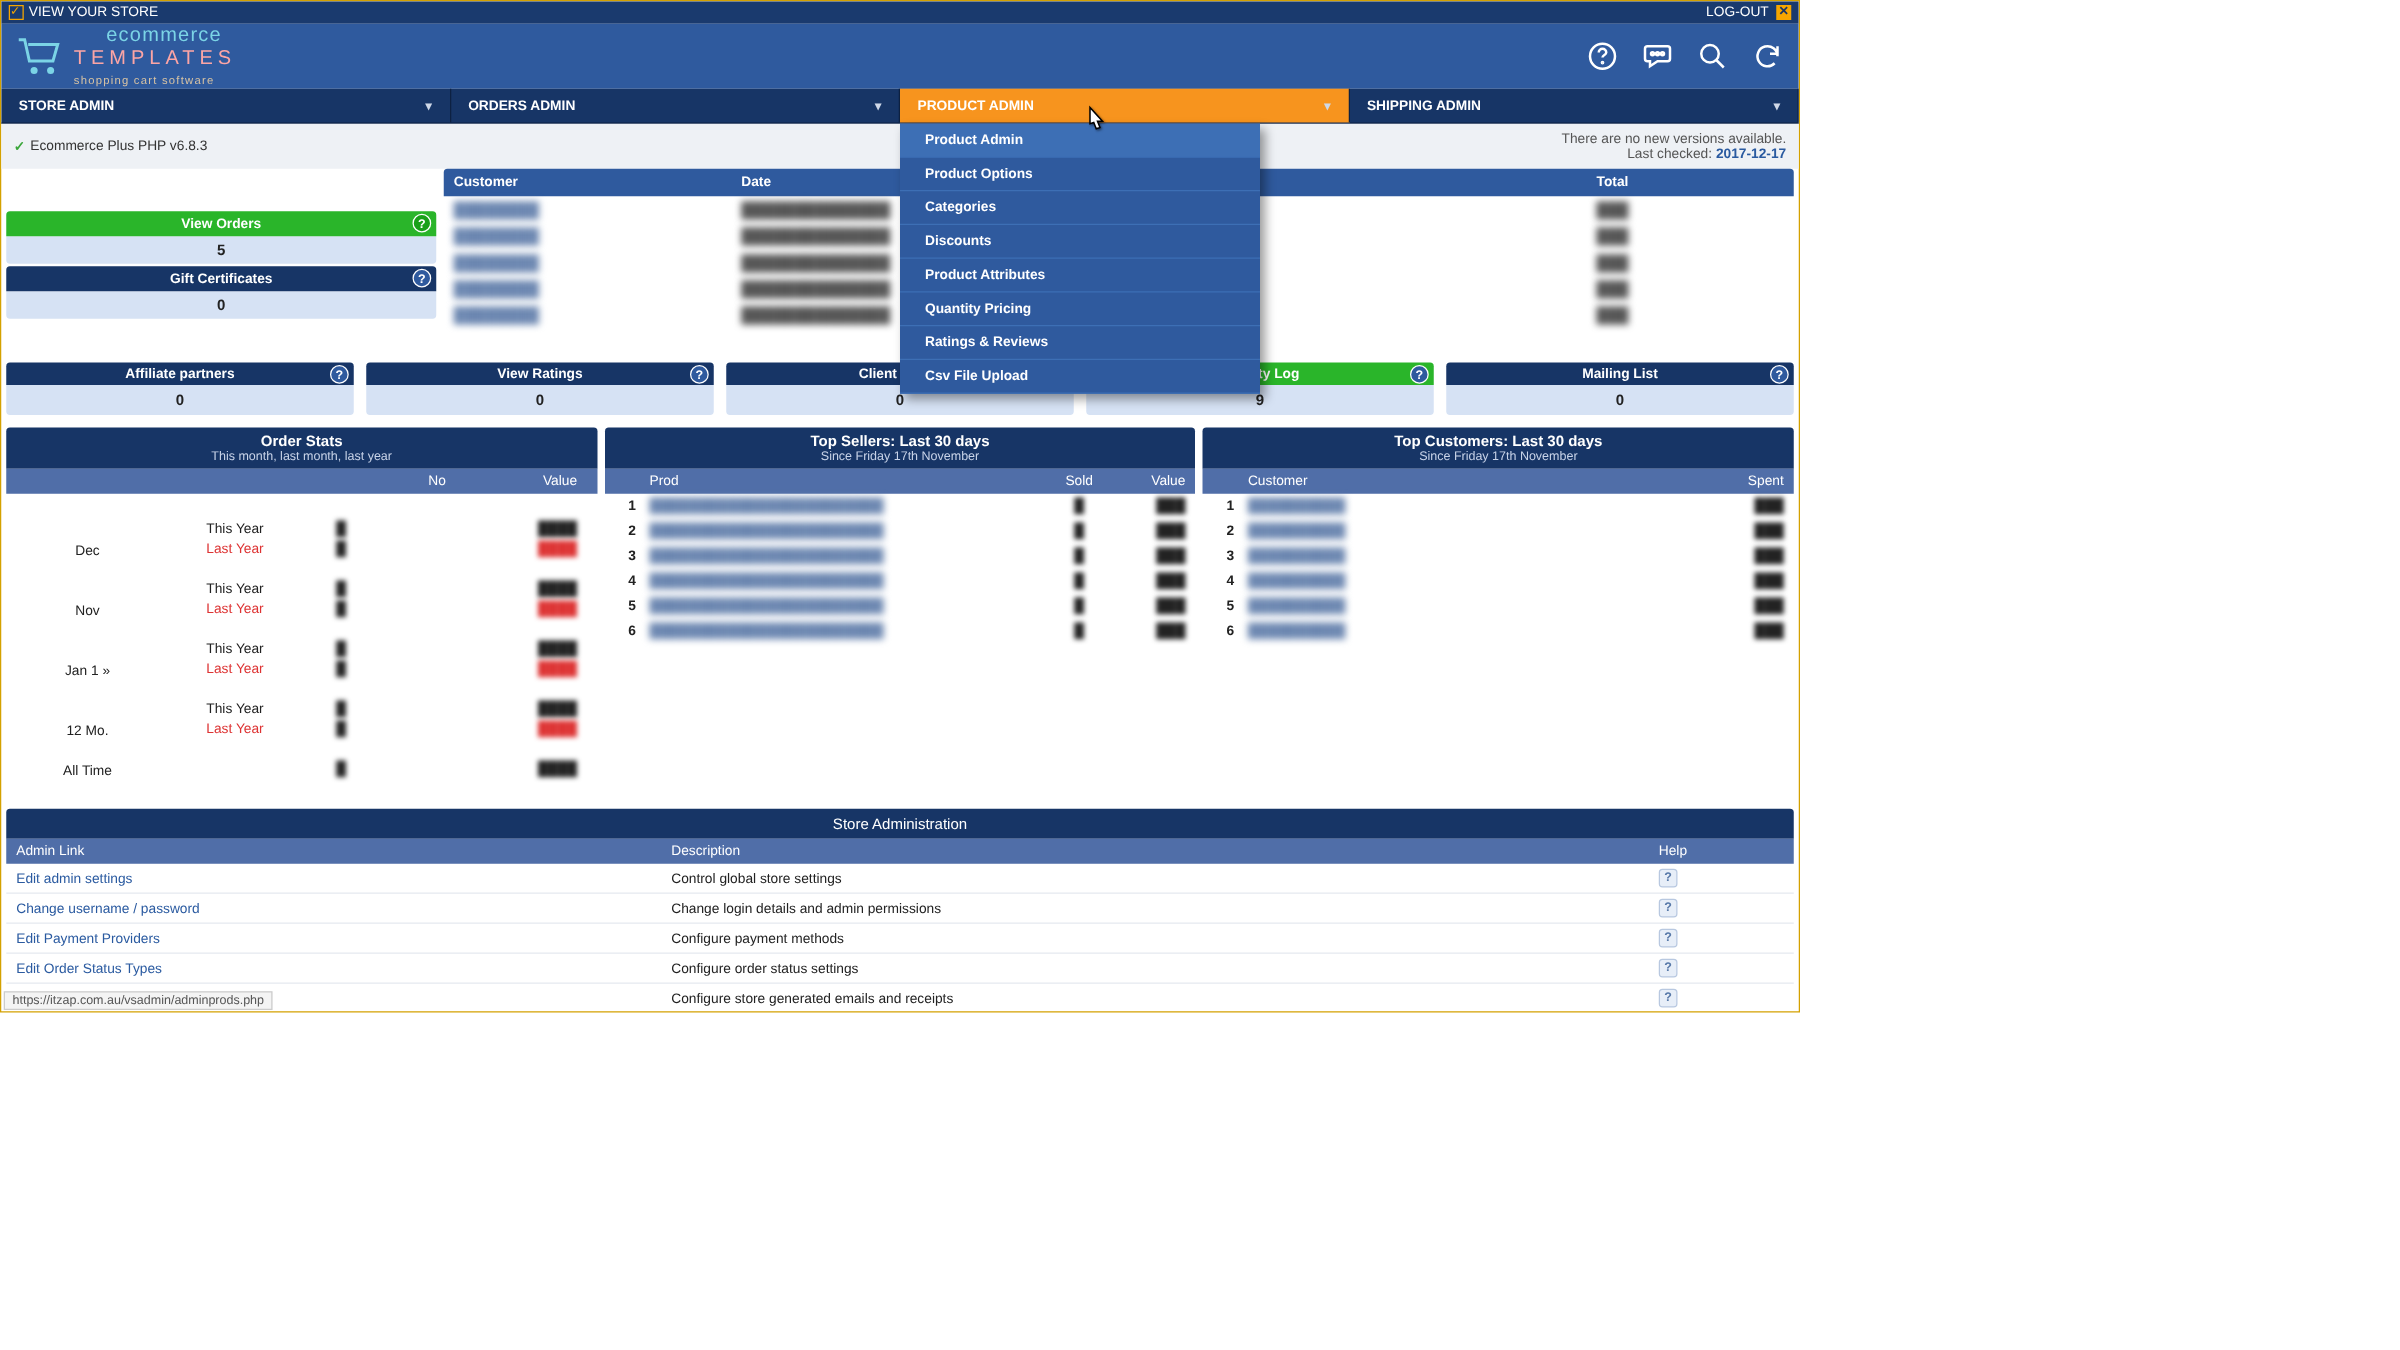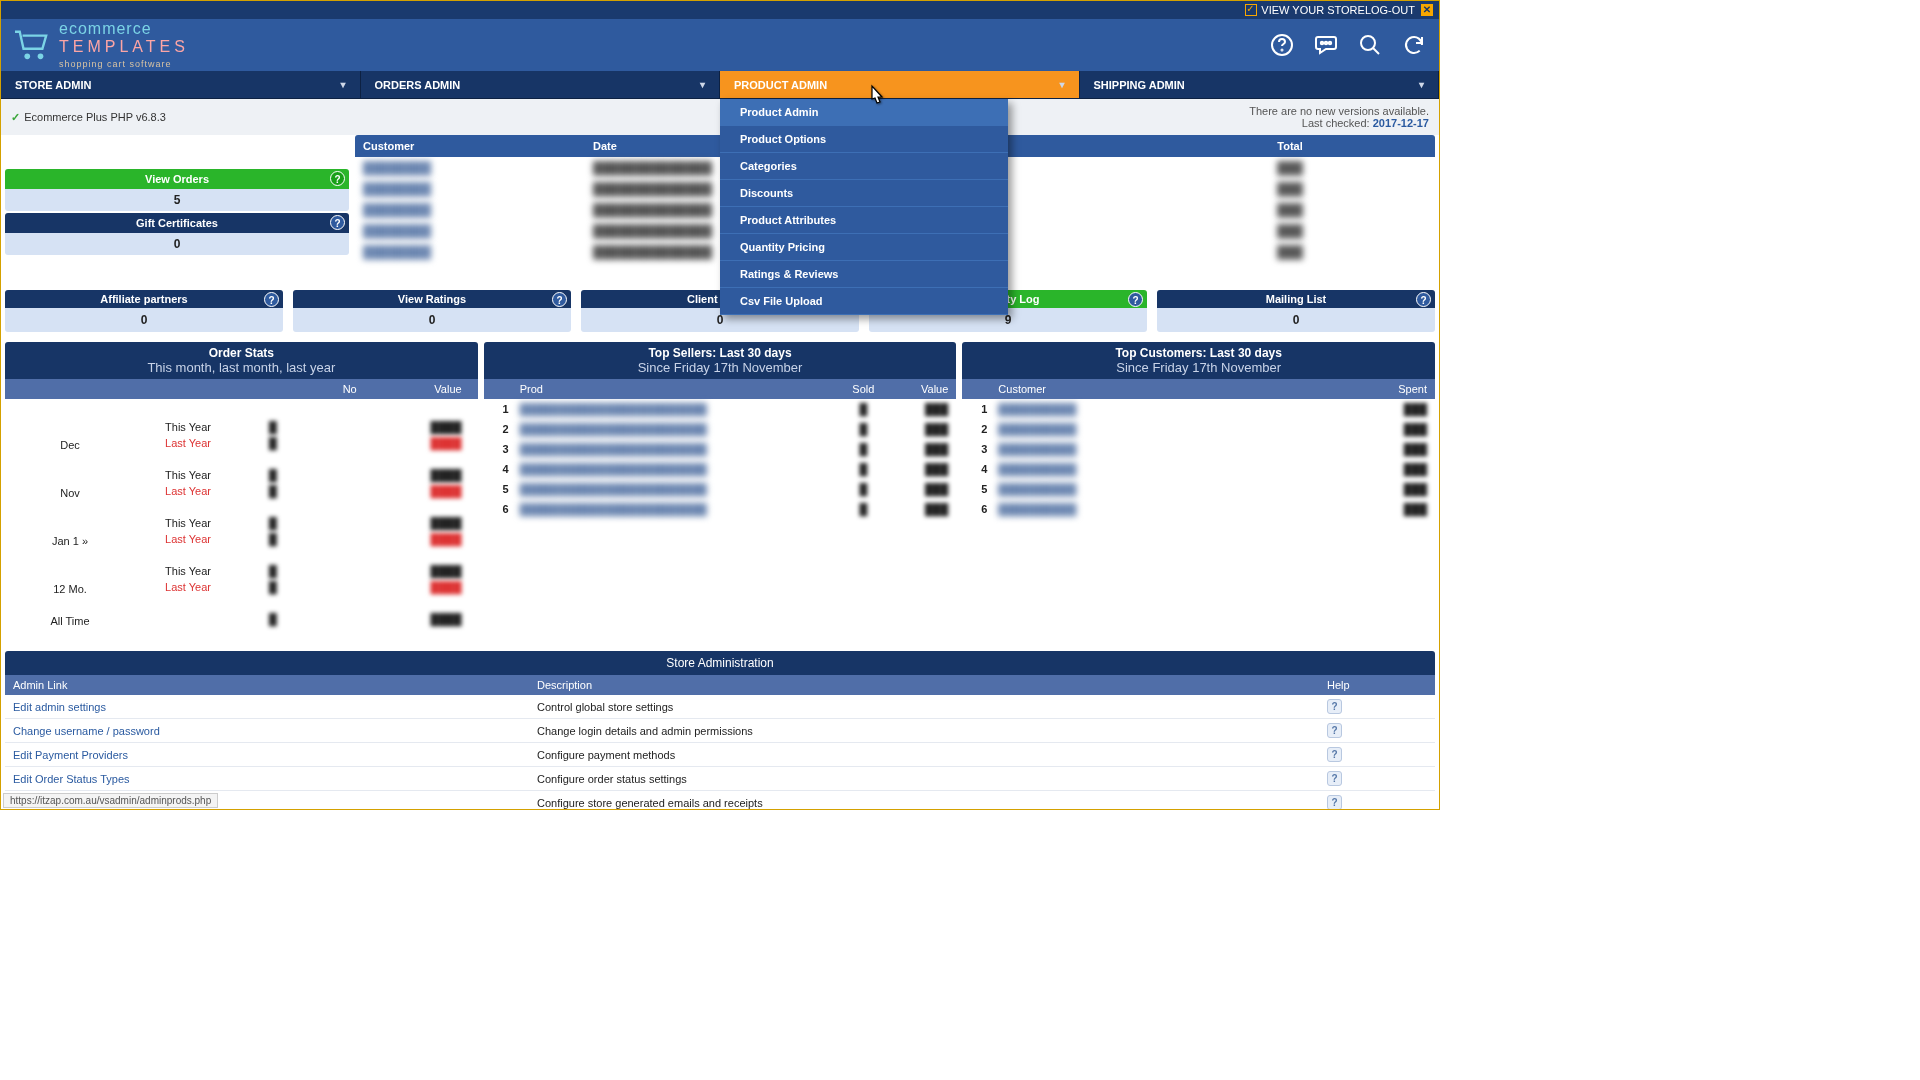--- a/index.html
+++ b/index.html
@@ -1,30 +1,30 @@
 <!DOCTYPE html>
 <html><head>
 <meta charset="utf-8">
 <style>
   * { box-sizing: border-box; margin: 0; padding: 0; }
   body { font-family: Arial, Helvetica, sans-serif; font-size: 12px; background: #fff; color: #222; width: 1440px; height: 810px; overflow: hidden; position: relative; border: 1px solid #d4a100; }
   
   
-  .topstrip { background: #1a3a6e; color: #fff; height: 18px; display: flex; align-items: center; justify-content: flex-end; padding: 0 6px; font-size: 11px; }
+  .topstrip { background: #1a3a6e; color: #fff; height: 18px; display: flex; align-items: center; justify-content: space-between; padding: 0 6px; font-size: 11px; }
   .topstrip .left { display: flex; align-items: center; gap: 4px; }
   .topstrip .right { display: flex; align-items: center; gap: 6px; }
   .check-orange { display:inline-block; width:12px; height:12px; border:1px solid #f7a600; position:relative; }
   .check-orange::after { content:"✓"; color:#f7a600; font-size:10px; position:absolute; top:-2px; left:0; }
   .close-orange { display:inline-block; width:12px; height:12px; background:#f7a600; color:#173566; text-align:center; line-height:12px; font-weight:bold; font-size:10px; }
 
   
   .header { background: #2f5a9e; height: 52px; display: flex; align-items: center; justify-content: space-between; padding: 0 12px; }
   .logo { display:flex; align-items:center; gap:8px; }
   .logo svg { fill:#7bd4e6; }
-  .logo-text1 { color:#7bd4e6; font-size:16px; letter-spacing:1px; }
+  .logo-text1 { color:#7bd4e6; font-size:16px; letter-spacing:1px;margin-left:26px; }
   .logo-text2 { color:#fca5a5; font-size:16px; letter-spacing:4px; }
   .logo-text3 { color:#d8c3a3; font-size:9px; letter-spacing:1px; }
   .header-icons { display:flex; gap:18px; }
   .header-icons .icon { width:26px; height:26px; display:flex; align-items:center; justify-content:center; }
   .header-icons svg { stroke:#fff; fill:none; stroke-width:2; }
 
   
   .main-nav { background:#173566; height:28px; display:flex; border-bottom:1px solid #0d2142; }
   .nav-item { flex:1; color:#fff; font-weight:bold; font-size:11px; display:flex; align-items:center; justify-content:space-between; padding:0 14px; border-right:1px solid #0d2142; cursor:pointer; position:relative; }
   .nav-item.active { background:#f7941e; }
@@ -74,21 +74,21 @@
   .row2 { display:flex; gap:10px; margin-top:28px; }
   .card2 { flex:1; }
   .card2 .head { background:#173566; color:#fff; font-weight:bold; font-size:11px; text-align:center; padding:3px 0; border-radius:3px 3px 0 0; position:relative; }
   .card2 .head.green { background:#2ab52a; }
   .card2 .body { background:#d6e2f4; text-align:center; font-weight:bold; padding:5px 0; border-radius:0 0 3px 3px; }
 
   
   .row3 { display:flex; gap:6px; margin-top:10px; }
   .panel { flex:1; }
   .panel .title { background:#173566; color:#fff; text-align:center; padding:4px 0; border-radius:3px 3px 0 0; font-weight:bold; font-size:12px; }
-  .panel .sub { color:#c8d3e8; font-size:13px; font-weight:normal; display:block; }
+  .panel .sub { color:#c8d3e8; font-size:10px; font-weight:normal; display:block; }
   .panel .thead2 { background:#506ea8; color:#fff; display:flex; padding:4px 8px; font-size:11px; }
 
   
   .os-rows { padding:4px 0 0 0; }
   .os-block { display:flex; align-items:flex-end; }
   .os-label { width:130px; text-align:center; font-size:11px; }
   .os-right { flex:1;margin-top:16px; }
   .os-row { display:flex; font-size:11px; padding:2px 8px; }
   .os-ty { width:90px; text-align:center; }
   .os-ly { color:#d33; }

